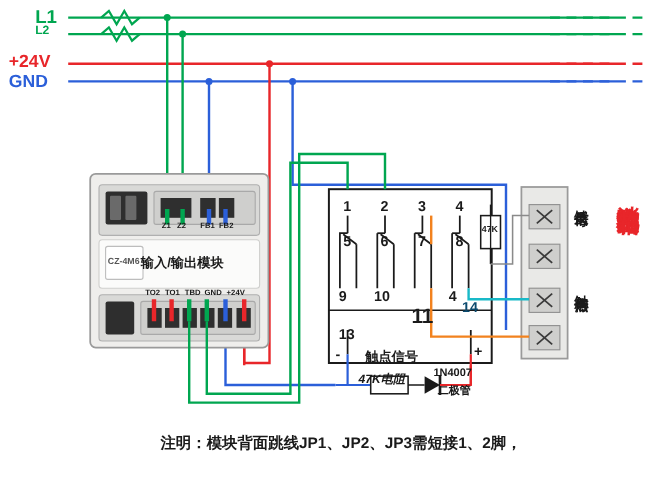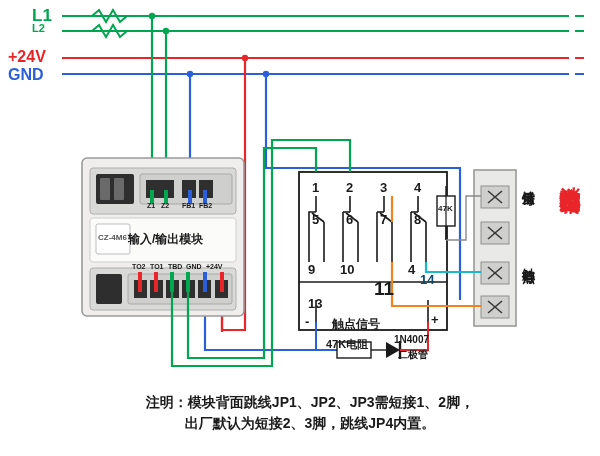--- a/index.html
+++ b/index.html
@@ -257,26 +257,25 @@
 
   <div class="lbl" style="left:308px; top:296px; font-size:13px; color:#1a1a1a;">13</div>
   <div class="lbl" style="left:420px; top:272px; font-size:13px; color:#0c4a6e;">14</div>
 
   <div class="lbl" style="left:305px; top:314px; font-size:13px; color:#1a1a1a;">-</div>
   <div class="lbl" style="left:431px; top:312px; font-size:13px; color:#1a1a1a;">+</div>
 
   <div class="lbl" style="left:332px; top:316px; font-size:12px; color:#1a1a1a; font-weight:600;">触点信号</div>
 
   <div class="lbl" style="left:438px; top:204px; font-size:8px; color:#1a1a1a;">47K</div>
-  <div class="lbl" style="left:326px; top:337px; font-size:11px; color:#1a1a1a; font-weight:600;">47K电阻</div>
+  <div class="lbl" style="left:326px; top:337px; font-size:11px; color:#1a1a1a; font-weight:600;font-style:italic;">47K电阻</div>
   <div class="lbl" style="left:394px; top:334px; font-size:10px; color:#1a1a1a;text-align:right;">1N4007</div>
   <div class="lbl" style="left:398px; top:348px; font-size:10px; color:#1a1a1a;">二极管</div>
 
   <div class="vlabel" style="left:519px; top:180px; font-size:13px; color:#1a1a1a;">反馈信号</div>
   <div class="vlabel" style="left:519px; top:258px; font-size:13px; color:#1a1a1a;">触点信号</div>
   <div class="vlabel" style="left:556px; top:170px; font-size:21px; color:#e8262a; font-weight:bold;">消防电梯控制箱</div>
 
   <div class="note">
     <div>注明：模块背面跳线JP1、JP2、JP3需短接1、2脚，</div>
-    <div>出厂默认为短接2、3脚，跳线JP4内置。</div>
   </div>
 
 </div>
 
 </body></html>

